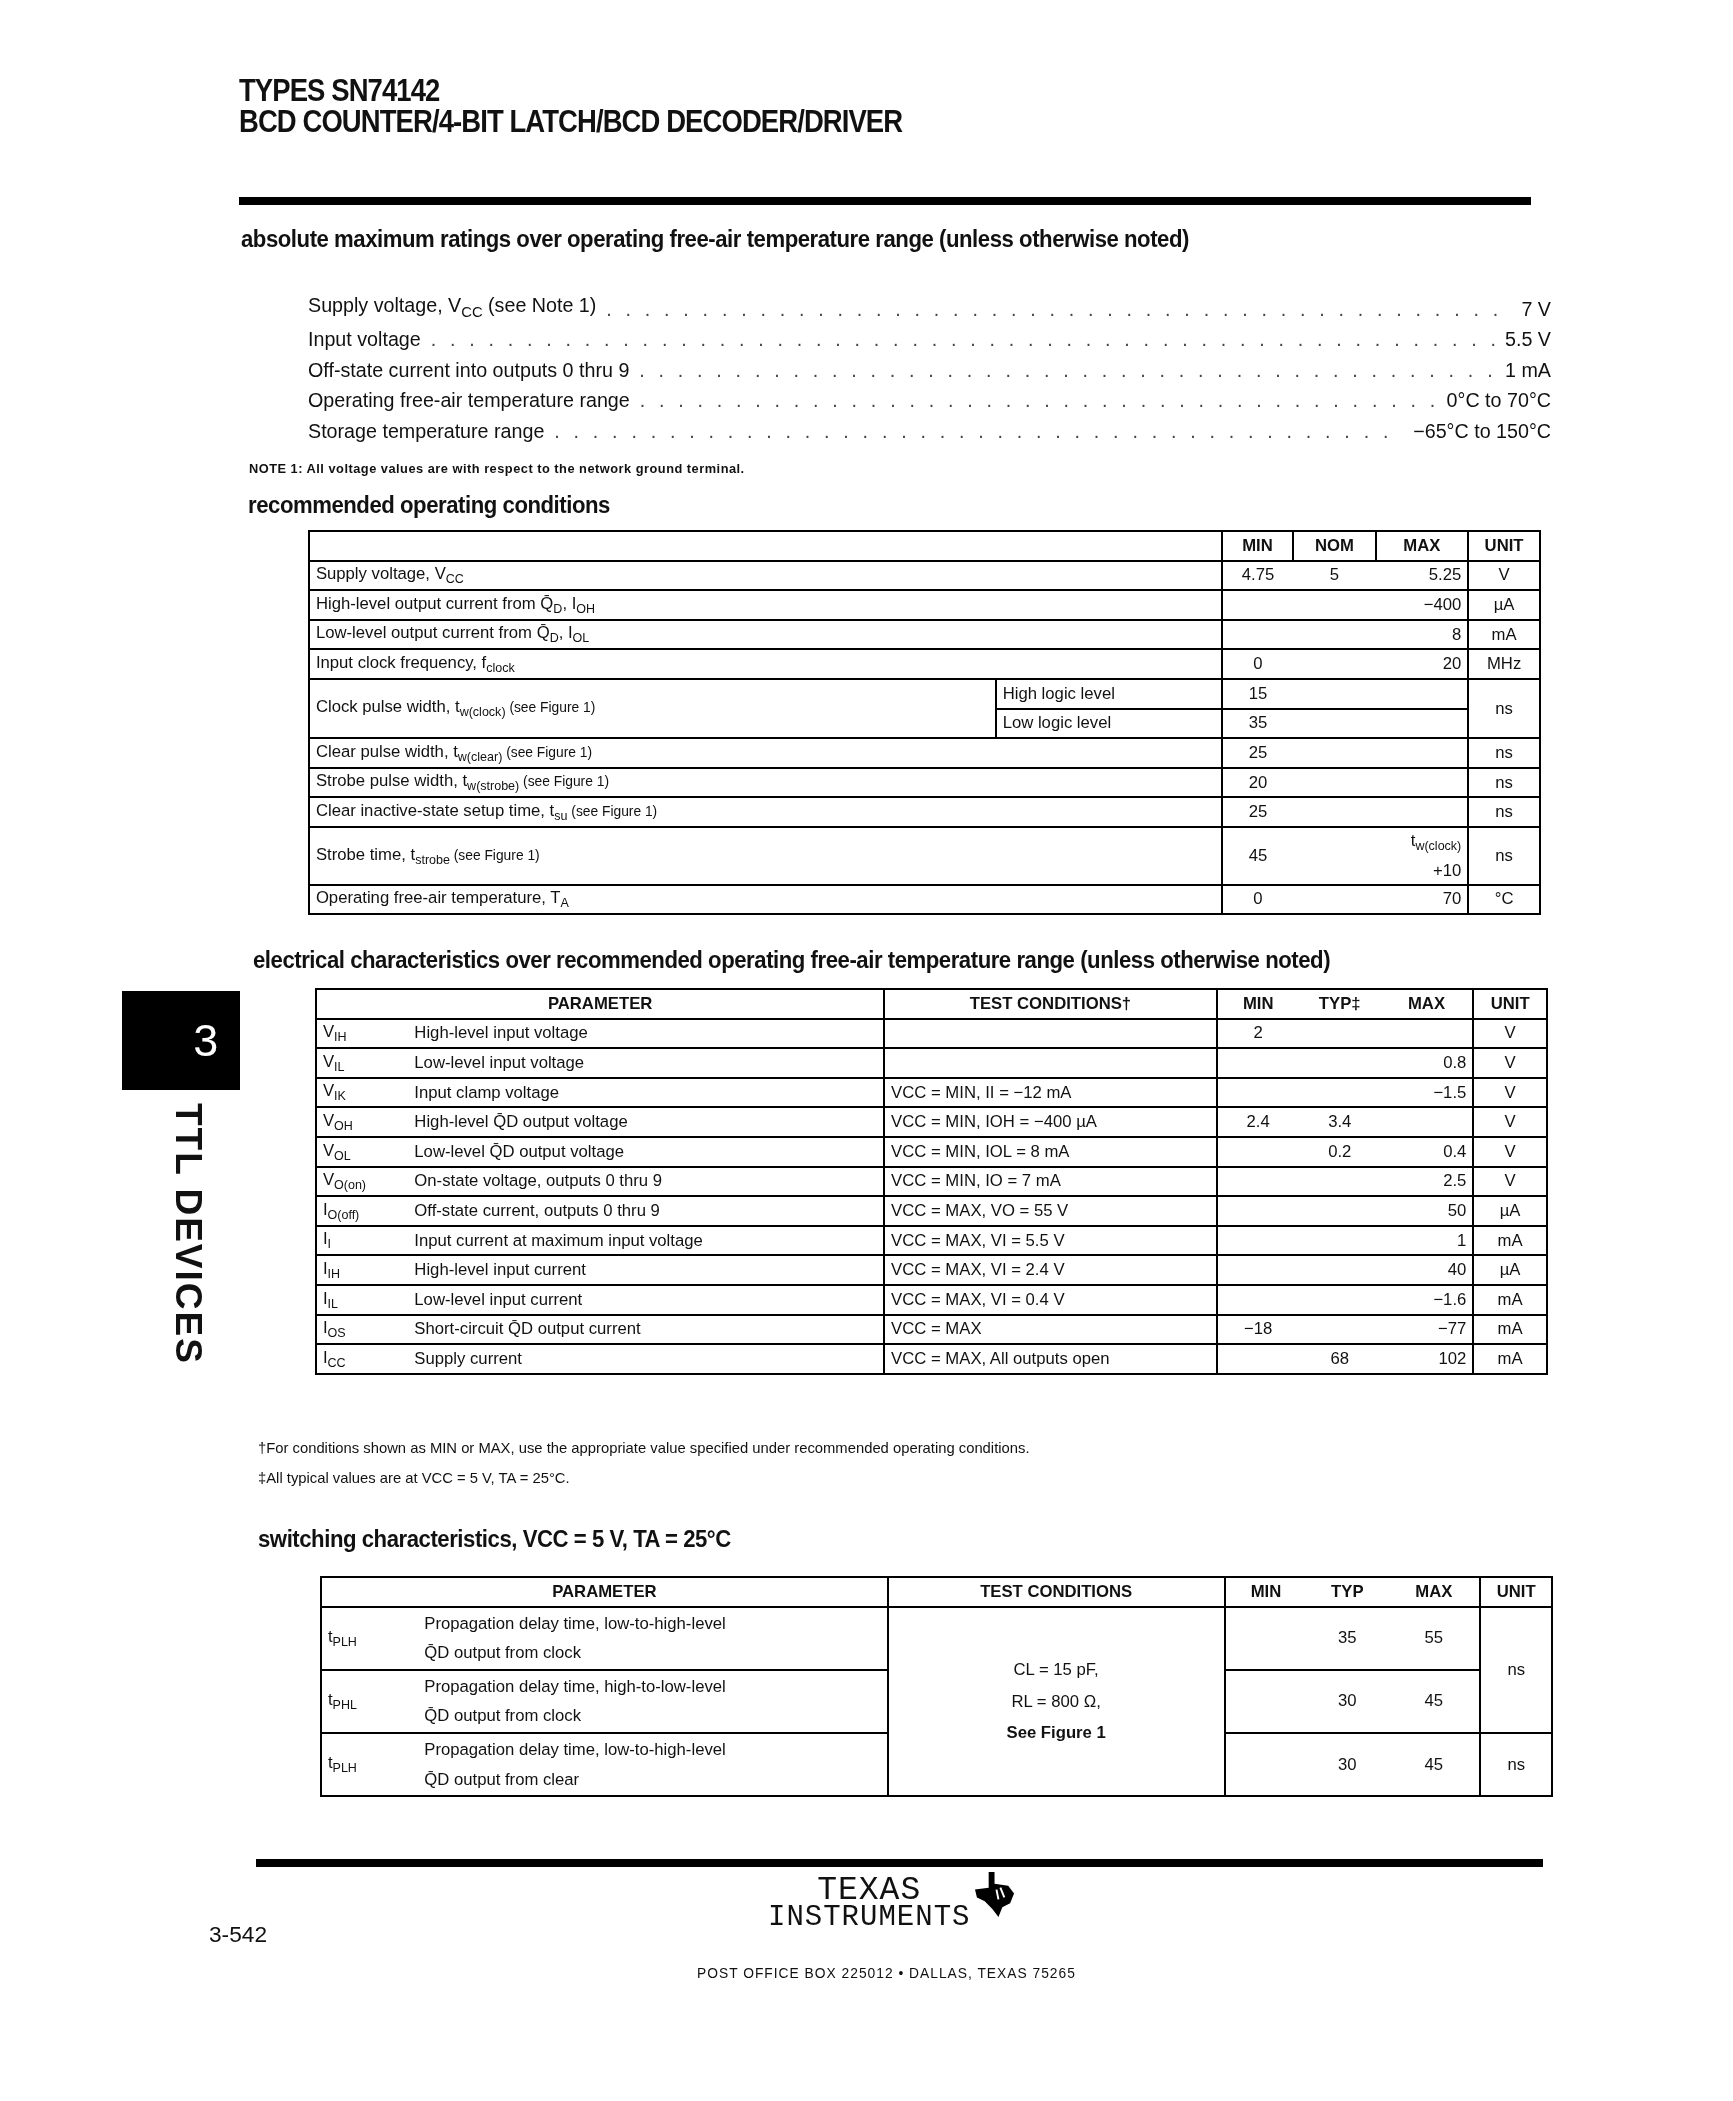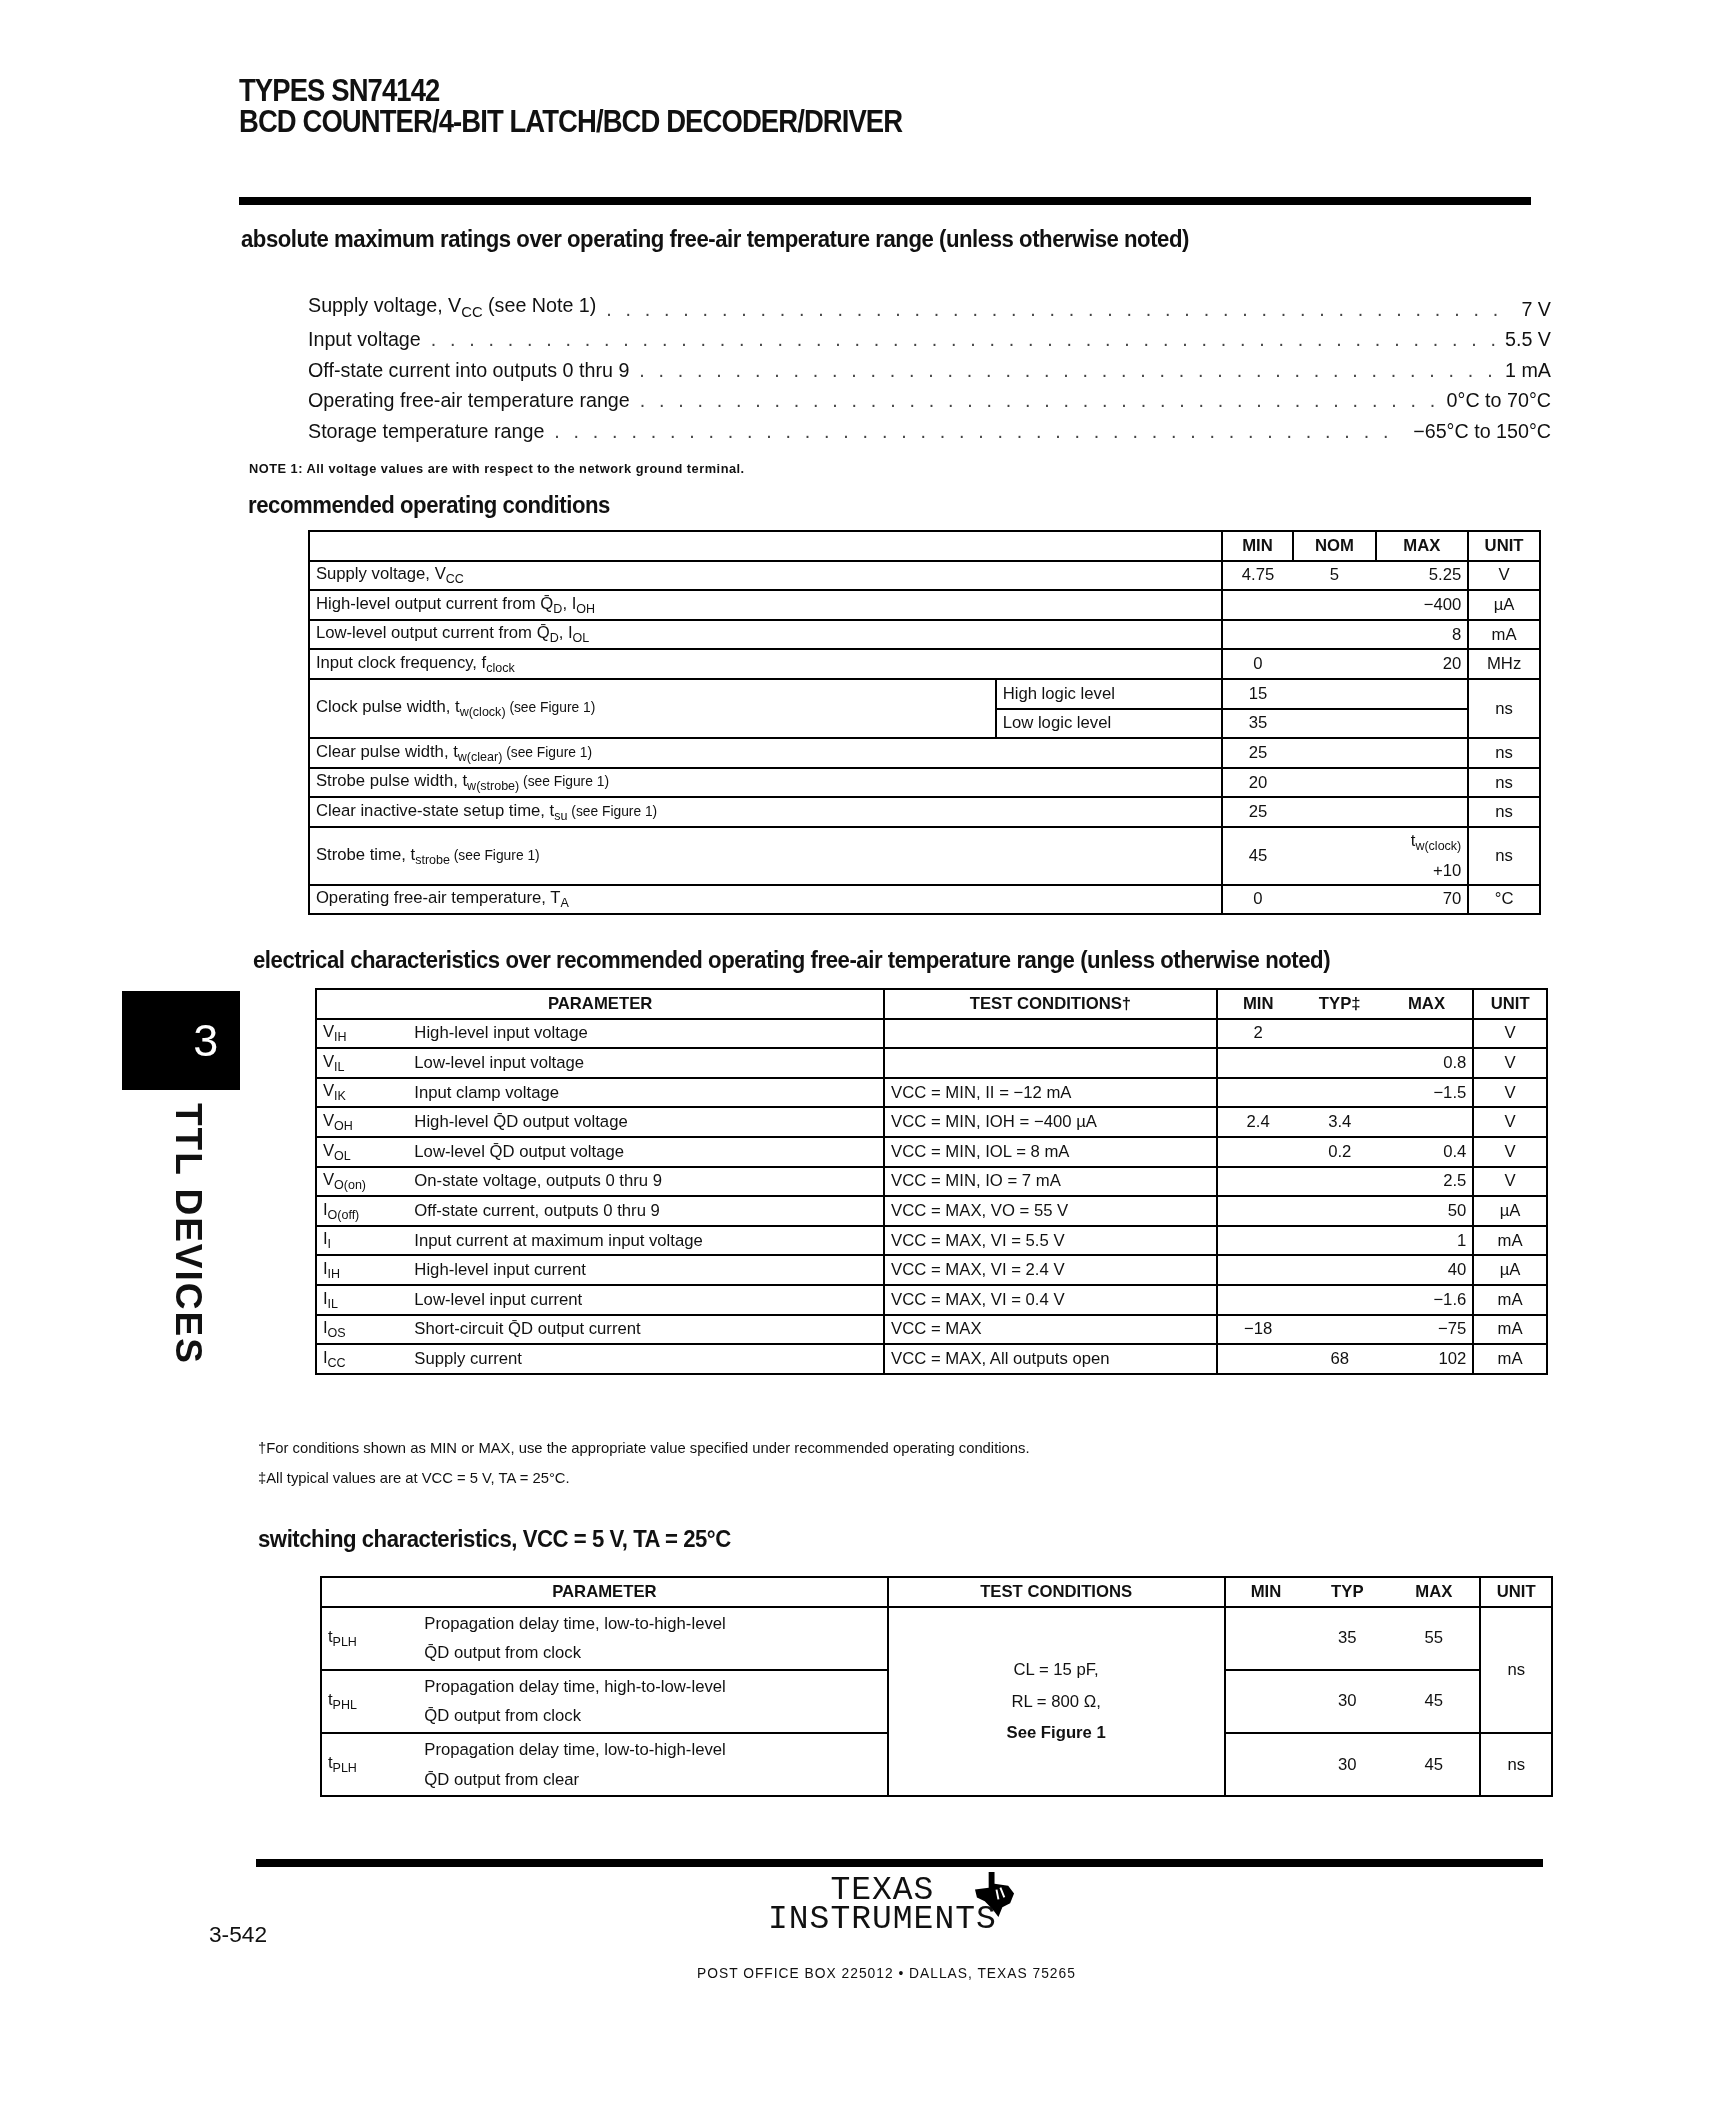--- a/index.html
+++ b/index.html
@@ -26,21 +26,21 @@
   .nb-l { border-left:none; }
   .c { text-align:center; }
   .r { text-align:right; }
   .tab-block { left:122px; top:991px; width:118px; height:99px; background:#000; color:#fff;
        font-size:45px; text-align:right; box-sizing:border-box; padding-right:21.7px; line-height:99px; }
   .tab-text { left:167px; top:1103px; font-weight:bold; font-size:37px; writing-mode:vertical-rl; letter-spacing:2px; }
   .footnote { font-size:14.8px; }
   .page-num { left:209px; top:1921px; font-size:22.7px; }
   .ti-logo { left:768px; top:1872px; font-family:Liberation Mono, monospace; text-align:center; }
   .ti-texas { font-size:33px; letter-spacing:1px; }
-  .ti-instr { font-size:33px; letter-spacing:1px; margin-top:-7.9px; }
+  .ti-instr { font-size:29px; letter-spacing:1px; margin-top:-7.9px; }
   .ti-addr { left:697px; top:1966px; font-size:13.8px; letter-spacing:1px; }
   .bold-hdr { font-weight:bold; }
   .sw-cell { line-height:29.6px; }
 </style>
 </head>
 <body>
 
 <div class="abs title1">TYPES SN74142</div>
 <div class="abs title2">BCD COUNTER/4-BIT LATCH/BCD DECODER/DRIVER</div>
 <div class="abs rule" style="left:239px; top:197px; width:1292px;"></div>
@@ -287,21 +287,21 @@
         <td class="c nb-l nb-r"></td>
         <td class="r nb-l">−1.6</td>
         <td class="c">mA</td>
       </tr>
       <tr>
         <td class="nb-r"><span>I</span><sub>OS</sub></td>
         <td class="nb-l">Short-circuit Q̄D output current</td>
         <td>VCC = MAX</td>
         <td class="c nb-r">−18</td>
         <td class="c nb-l nb-r"></td>
-        <td class="r nb-l">−75</td>
+        <td class="r nb-l">−77</td>
         <td class="c">mA</td>
       </tr>
       <tr>
         <td class="nb-r"><span>I</span><sub>CC</sub></td>
         <td class="nb-l">Supply current</td>
         <td>VCC = MAX,   All outputs open</td>
         <td class="c nb-r"></td>
         <td class="c nb-l nb-r">68</td>
         <td class="r nb-l">102</td>
         <td class="c">mA</td>

